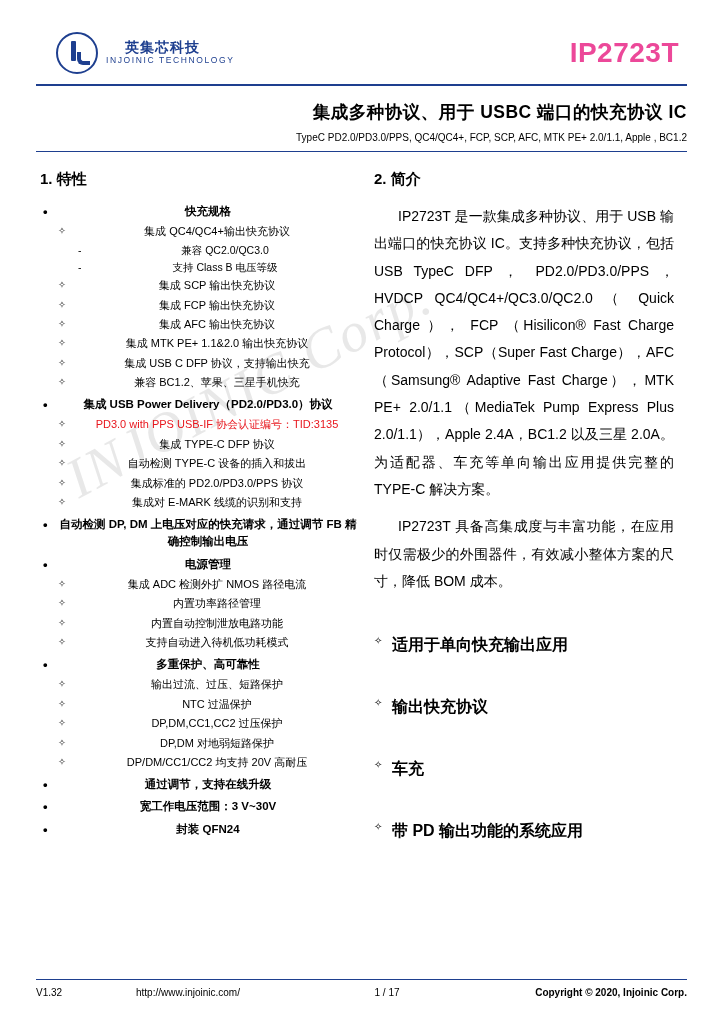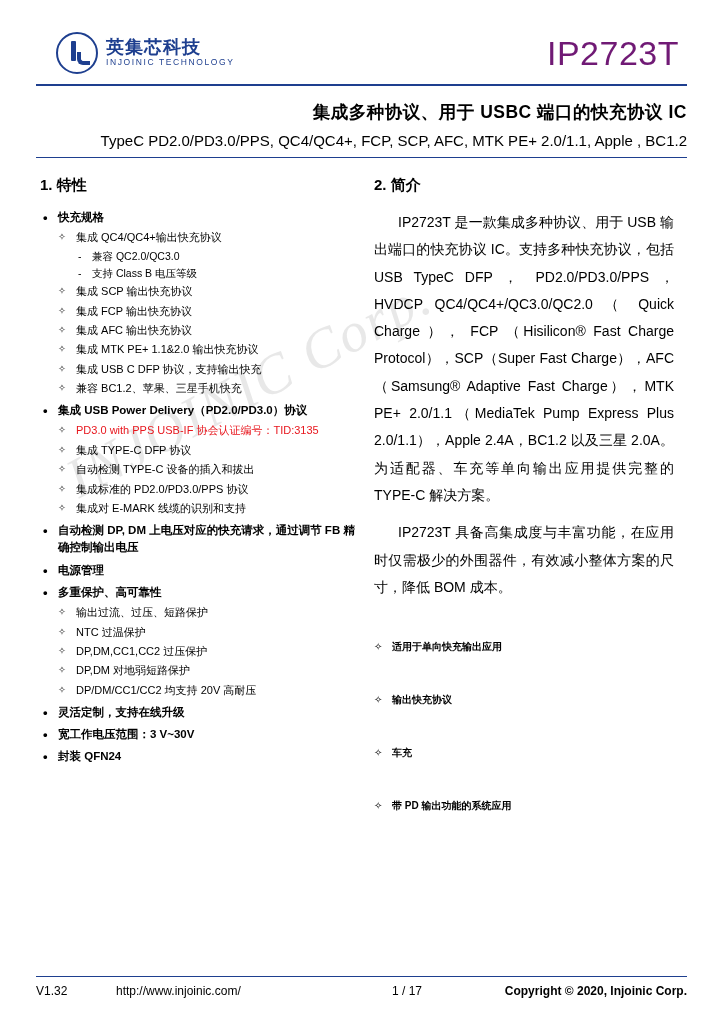--- a/index.html
+++ b/index.html
@@ -80,54 +80,55 @@
     position: absolute;
     left: 19px;
     top: 18px;
     width: 9px;
     height: 9px;
     border-left: 4px solid #1e3f8f;
     border-bottom: 4px solid #1e3f8f;
     border-bottom-left-radius: 6px;
   }
   .logo-text-cn {
-    font-size: 18px;
+    font-size: 14px;
     font-weight: bold;
     color: #1e3f8f;
     letter-spacing: 1px;
     line-height: 1.05;
+    margin-left: 19px;
   }
   .logo-text-en {
     font-size: 8.5px;
     color: #1e3f8f;
     letter-spacing: 1.6px;
     line-height: 1.3;
   }
   .part-number {
-    font-size: 34px;
-    font-weight: normal;
-    color: #701a75;
+    font-size: 28px;
+    font-weight: bold;
+    color: #ec4899;
     letter-spacing: 0.5px;
     padding-right: 8px;
   }
   
   .title-block {
     margin: 14px 36px 0 36px;
     text-align: right;
     border-bottom: 1.5px solid #1e3f8f;
     padding-bottom: 8px;
   }
   .doc-title {
     font-size: 17.5px;
     font-weight: bold;
     color: #000;
     letter-spacing: 0.5px;
   }
   .doc-subtitle {
-    font-size: 15px;
+    font-size: 10px;
     color: #000;
     margin-top: 8px;
   }
   
   .columns {
     position: relative;
     margin: 18px 40px 0 40px;
     display: flex;
     gap: 16px;
     z-index: 6;
@@ -139,20 +140,21 @@
     font-weight: bold;
     margin: 0 0 14px 0;
     color: #000;
   }
   h2.section.second { margin-top: 0; }
   .section-gap { margin-top: 28px; }
   ul.lvl1 {
     list-style: none;
     margin: 0;
     padding: 0;
+    text-align: center;
   }
   ul.lvl1 > li {
     position: relative;
     padding-left: 18px;
     font-size: 11.5px;
     font-weight: bold;
     color: #000;
     margin-bottom: 5px;
     line-height: 1.5;
   }
@@ -218,21 +220,21 @@
     color: #000;
   }
   ul.apps {
     list-style: none;
     margin: 0;
     padding: 0;
   }
   ul.apps > li {
     position: relative;
     padding-left: 18px;
-    font-size: 10px;
+    font-size: 16px;
     font-weight: bold;
     margin-bottom: 8px;
     line-height: 1.5;
     margin-top: 38px;
   }
   ul.apps > li::before {
     content: "\2727";
     position: absolute;
     left: 0;
     top: 0;
@@ -242,22 +244,23 @@
   
   .footer {
     position: absolute;
     left: 36px;
     right: 36px;
     bottom: 26px;
     border-top: 1.5px solid #1e3f8f;
     padding-top: 7px;
     display: flex;
     align-items: flex-start;
-    font-size: 12px;
-    color: #000;
+    font-size: 10px;
+    color: #000;
+    gap: 20px;
   }
   .footer .ver { width: 80px; }
   .footer .url { flex: 1; color: #000; text-decoration: none; }
   .footer .pg { width: 120px; text-align: center; }
   .footer .copy { width: 220px; text-align: right; font-weight: bold; }
 </style>
 </head>
 <body>
 
 <div class="page">
@@ -315,34 +318,40 @@
             <li>自动检测 TYPE-C 设备的插入和拔出</li>
             <li>集成标准的 PD2.0/PD3.0/PPS 协议</li>
             <li>集成对 E-MARK 线缆的识别和支持</li>
           </ul>
         </li>
 
         <li>自动检测 DP, DM 上电压对应的快充请求，通过调节 FB 精确控制输出电压</li>
 
         <li>
           <span>电源管理</span>
+          <ul class="lvl2">
+            <li>集成 ADC 检测外扩 NMOS 路径电流</li>
+            <li>内置功率路径管理</li>
+            <li>内置自动控制泄放电路功能</li>
+            <li>支持自动进入待机低功耗模式</li>
+          </ul>
         </li>
 
         <li>
           <span>多重保护、高可靠性</span>
           <ul class="lvl2">
             <li>输出过流、过压、短路保护</li>
             <li>NTC 过温保护</li>
             <li>DP,DM,CC1,CC2 过压保护</li>
             <li>DP,DM 对地弱短路保护</li>
             <li>DP/DM/CC1/CC2 均支持 20V 高耐压</li>
           </ul>
         </li>
 
-        <li>灵活定制，支持在线升级</li>
+        <li>通过调节，支持在线升级</li>
         <li>宽工作电压范围：3 V~30V</li>
         <li>封装 QFN24</li>
       </ul>
     </div>
 
     <div class="col-right">
       <h2 class="section second">2. 简介</h2>
       <p class="para">IP2723T 是一款集成多种协议、用于 USB 输出端口的快充协议 IC。支持多种快充协议，包括 USB TypeC DFP ， PD2.0/PD3.0/PPS ， HVDCP QC4/QC4+/QC3.0/QC2.0 （ Quick Charge ）， FCP （Hisilicon® Fast Charge Protocol），SCP（Super Fast Charge），AFC（Samsung® Adaptive Fast Charge），MTK PE+ 2.0/1.1（MediaTek Pump Express Plus 2.0/1.1），Apple 2.4A，BC1.2 以及三星 2.0A。为适配器、车充等单向输出应用提供完整的 TYPE-C 解决方案。</p>
       <p class="para">IP2723T 具备高集成度与丰富功能，在应用时仅需极少的外围器件，有效减小整体方案的尺寸，降低 BOM 成本。</p>
 

